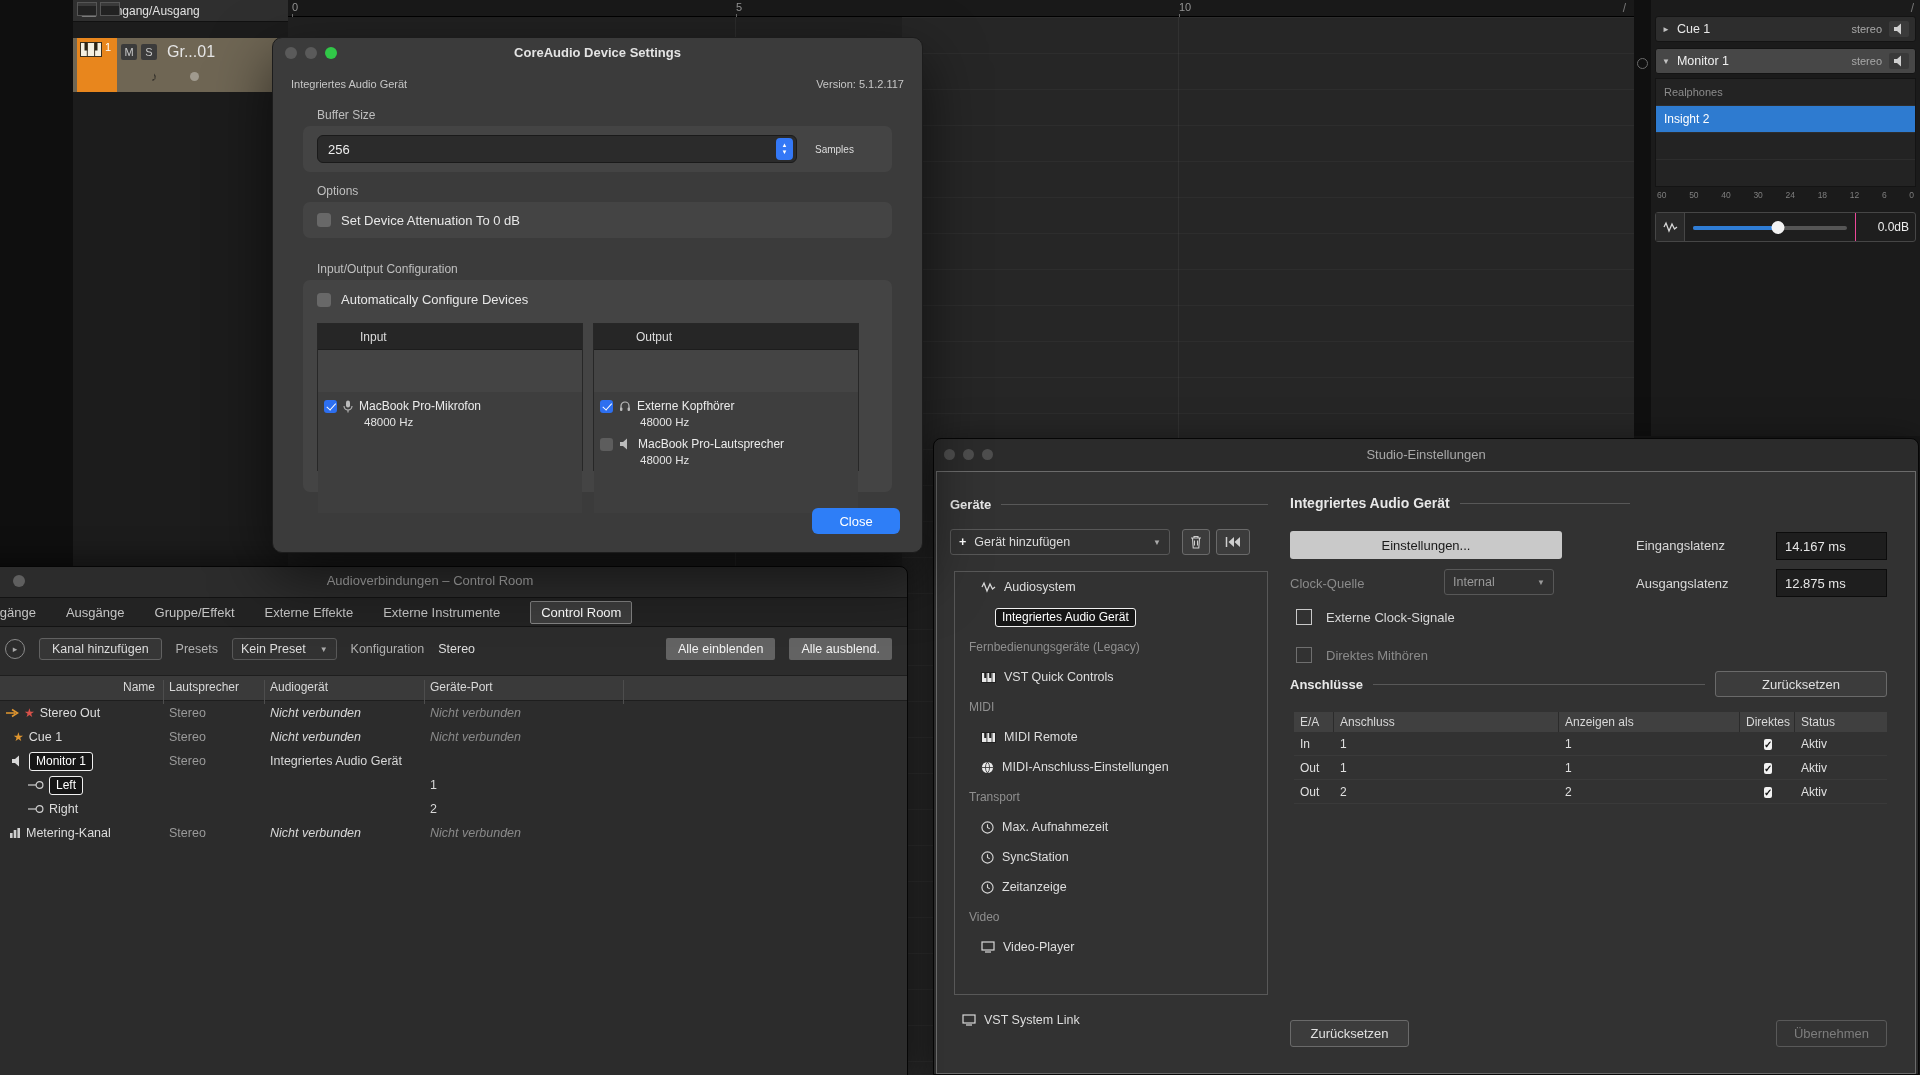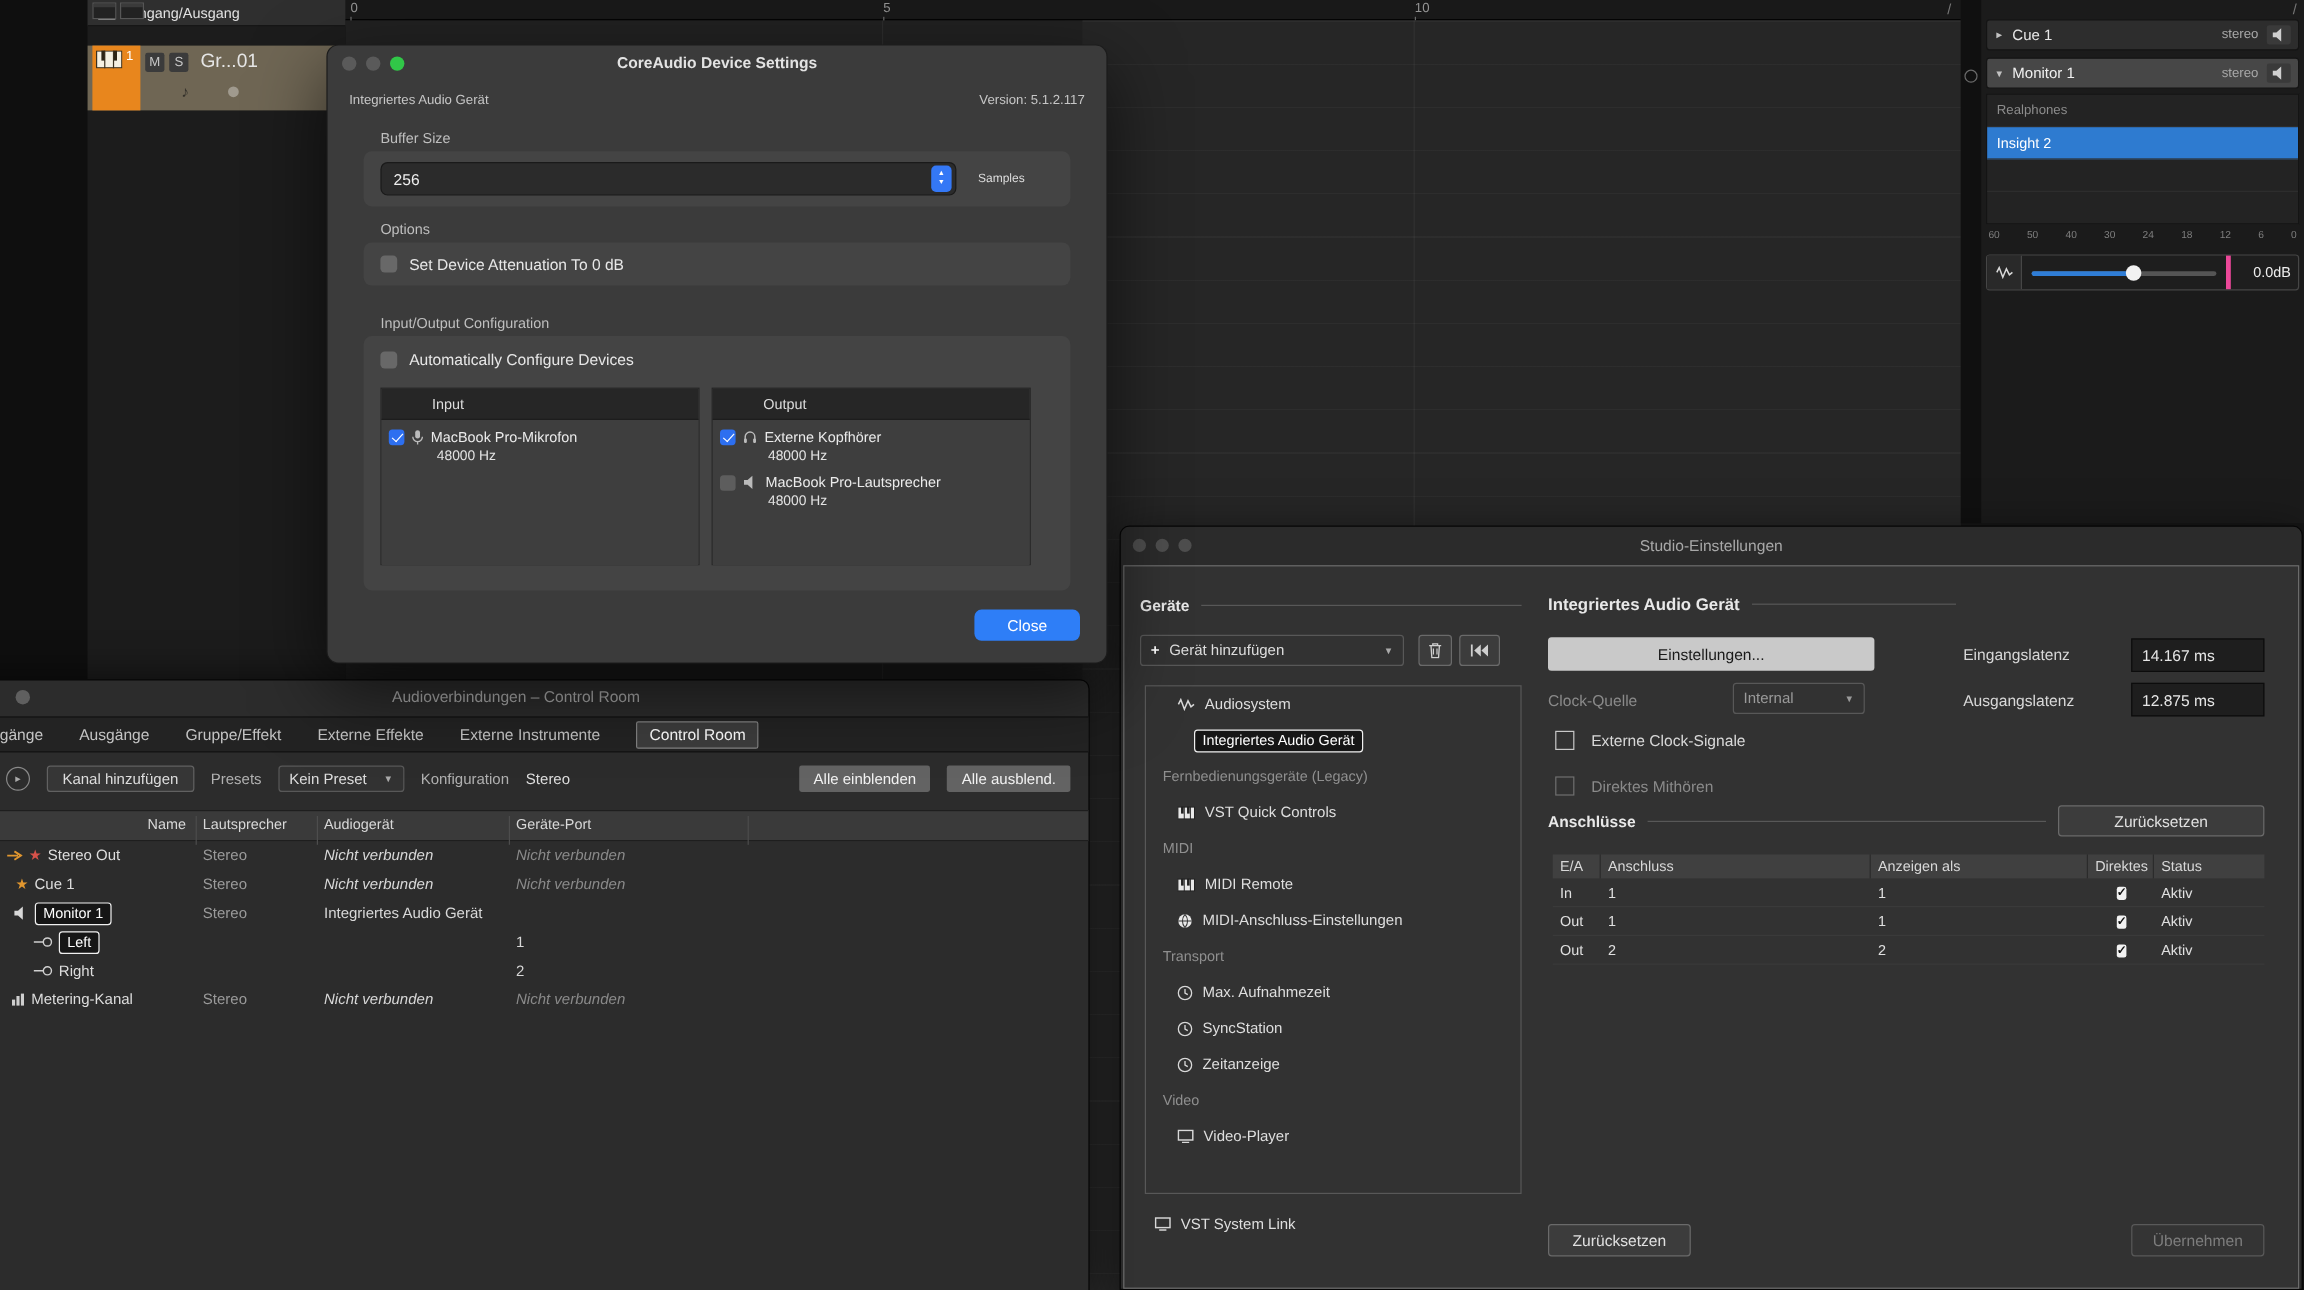--- a/index.html
+++ b/index.html
@@ -42,21 +42,21 @@
   .cr-list{left:4px;top:78px;width:261px;background:#232323;border:1px solid #141414;box-sizing:border-box;}
   .cr-row{height:26px;display:flex;align-items:center;padding-left:8px;border-bottom:1px solid #2d2d2d;font-size:11px;}
   .cr-meter{left:6px;top:190px;width:257px;display:flex;justify-content:space-between;font-size:8.5px;color:#7f7f7f;}
   .cr-vol{left:4px;top:212px;width:261px;height:30px;border:1px solid #464646;border-radius:3px;
           display:flex;align-items:center;box-sizing:border-box;background:#1e1e1e;}
   .vol-icon{width:28px;height:100%;border-right:1px solid #464646;display:flex;align-items:center;justify-content:center;background:#292929;}
   .vol-slider{flex:1;height:100%;position:relative;}
   .vol-track{position:absolute;left:8px;right:8px;top:13px;height:4px;background:#555;border-radius:2px;}
   .vol-fill{position:absolute;left:0;top:0;height:4px;width:55%;background:#2f7dd6;border-radius:2px;}
   .vol-knob{position:absolute;left:55%;top:-5px;width:13px;height:13px;background:#f2f2f2;border-radius:50%;transform:translateX(-50%);}
-  .vol-value{width:60px;height:100%;border-left:4px solid #ec4899;display:flex;align-items:center;justify-content:flex-end;
+  .vol-value{width:60px;height:100%;border-left:1px solid #ec4899;display:flex;align-items:center;justify-content:flex-end;
              padding-right:6px;box-sizing:border-box;font-size:12px;color:#eee;}
   .corner-pencil{color:#777;font-size:12px;}
 
   
   .titlebar-dots{display:flex;gap:8px;}
   .dot{width:12px;height:12px;border-radius:50%;}
   .win-title{position:absolute;left:0;right:0;text-align:center;font-size:13px;color:#a8a8a8;}
 
   
   .coreaudio{left:272px;top:37px;width:649px;height:514px;background:#3b3b3b;border:1px solid #1c1c1c;
@@ -68,21 +68,21 @@
   .ca-stepper{margin-left:auto;width:17px;height:22px;background:#3478f6;border-radius:4px;margin-right:3px;
               display:flex;flex-direction:column;align-items:center;justify-content:center;color:#fff;font-size:6px;line-height:7px;}
   .mac-check{width:14px;height:14px;border-radius:3.5px;background:#686868;flex:none;}
   .mac-check.blue::after,.blue-check::after{content:"";position:absolute;left:4.5px;top:1.5px;width:3.5px;height:7.5px;
               border:solid #fff;border-width:0 1.8px 1.8px 0;transform:rotate(42deg);}
   .blue-check{width:13px;height:13px;border-radius:3px;background:#2d6ff0;position:relative;flex:none;}
   .gray-check{width:13px;height:13px;border-radius:3px;background:#5d5d5d;flex:none;}
   .ca-table{width:266px;height:148px;border:1px solid #272727;box-sizing:border-box;}
   .ca-thead{height:25px;background:#262626;display:flex;align-items:center;padding-left:42px;
             font-size:12px;color:#ddd;border-bottom:1px solid #1d1d1d;}
-  .ca-tbody{height:121px;background:#3e3e3e;padding-top:6px;box-sizing:border-box;}
+  .ca-tbody{height:121px;background:#3e3e3e;padding-top:6px;box-sizing:border-box;margin-top:42px;}
   .ca-dev{display:flex;align-items:center;gap:6px;padding:1px 6px;font-size:12px;color:#ebebeb;}
   .ca-rate{padding-left:46px;font-size:11.5px;color:#e3e3e3;line-height:17px;}
   .ca-close{position:absolute;right:22px;bottom:18px;width:88px;height:26px;background:#2e7ef7;border-radius:6px;
             color:#fff;font-size:13px;display:flex;align-items:center;justify-content:center;}
 
   
   .connwin{left:-48px;top:566px;width:954px;height:509px;background:#2c2c2c;border:1px solid #060606;
            border-radius:8px 8px 0 0;box-shadow:0 -4px 30px rgba(0,0,0,.5);z-index:30;}
   .conn-tabs{position:absolute;left:0;right:0;top:30px;height:28px;background:#232323;border-top:1px solid #131313;
              border-bottom:1px solid #131313;display:flex;align-items:center;gap:30px;padding-left:28px;font-size:13px;color:#c4c4c4;}

